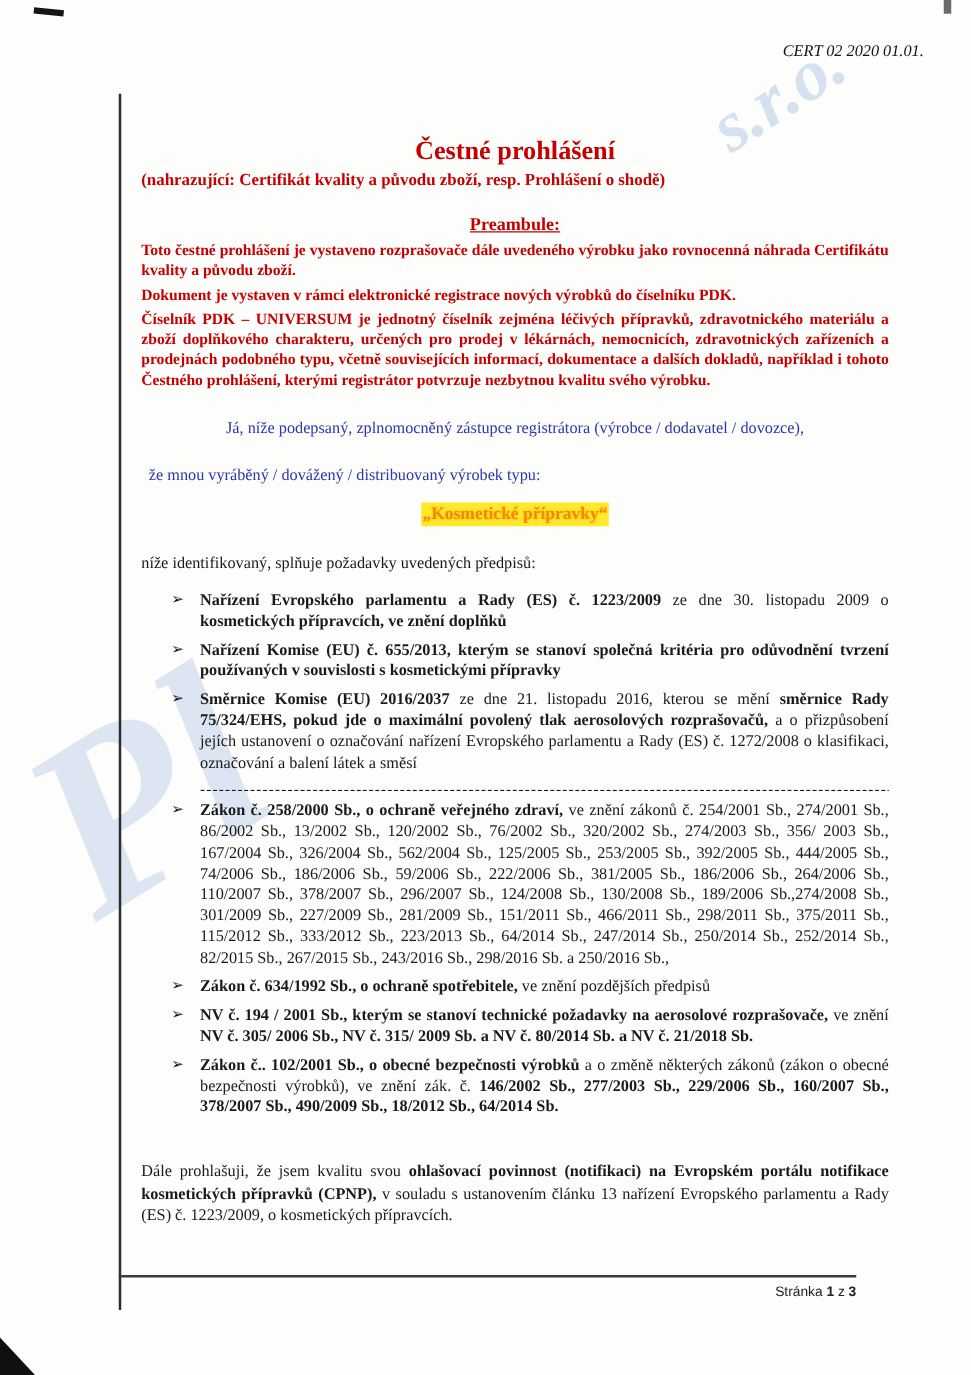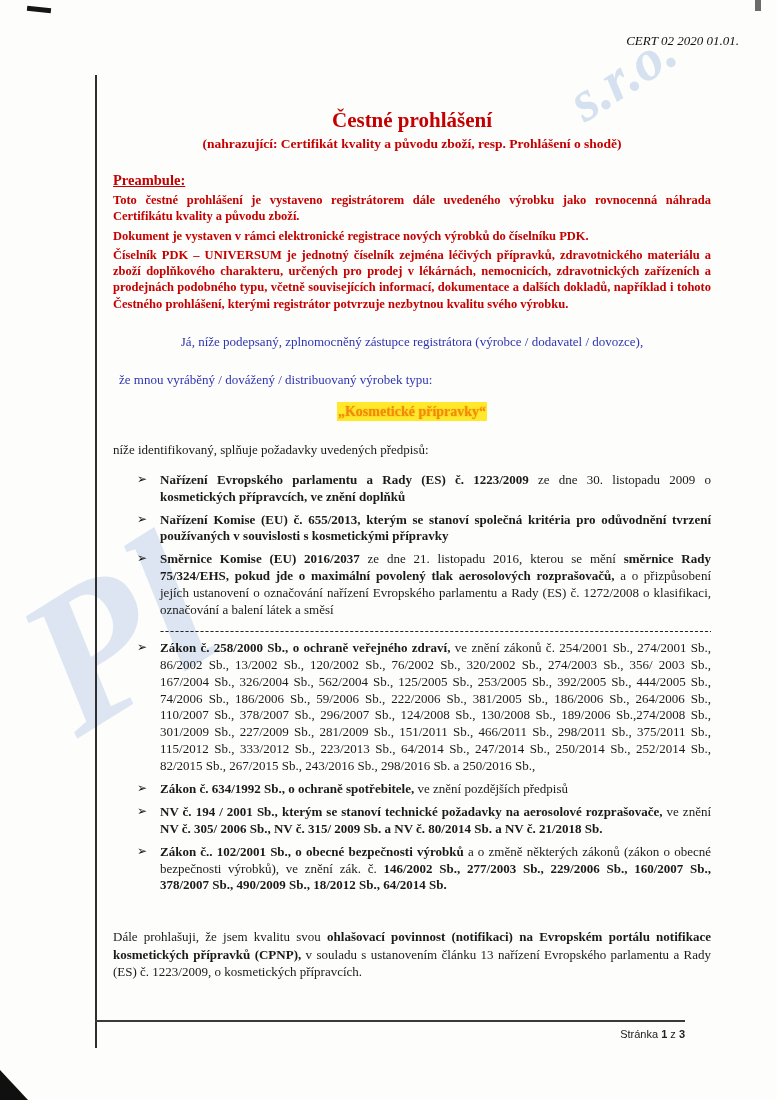--- a/index.html
+++ b/index.html
@@ -19,22 +19,22 @@
   .wm-large { left:28px; top:520px; font-size:200px; opacity:.34; transform:rotate(-32deg); }
   .wm-small { left:565px; top:42px; font-size:58px; opacity:.40; transform:rotate(-33deg); }
   
   .vline { position:absolute; left:95px; top:75px; width:2px; height:973px; background:#2e2e2e; }
   .footer-line { position:absolute; left:95px; top:1020px; width:590px; height:2px; background:#3a3a3a; }
   
   .doc-ref { position:absolute; top:33px; right:38px; font-size:13px; font-weight:normal; font-style:italic; color:#111; }
   
   .content { position:absolute; left:113px; top:88px; width:598px;margin-top:16px; }
   .title { text-align:center; color:var(--red); font-size:21px; font-weight:bold; margin-top:4px; }
-  .subtitle { text-align:center; color:var(--red); font-size:13.5px; font-weight:bold; margin-top:3px; }
-  .preamble-heading { color:var(--red); font-size:14.5px; font-weight:bold; text-decoration:underline; margin-top:20px; }
+  .subtitle { color:var(--red); font-size:13.5px; font-weight:bold; margin-top:3px; }
+  .preamble-heading { color:var(--red); font-size:14.5px; font-weight:bold; text-decoration:underline; margin-top:20px;text-align:center; }
   .red-para { color:var(--red); font-size:12.5px; font-weight:bold; line-height:1.3; text-align:justify; margin-top:3px; }
   .blue-intro { color:var(--blue); font-size:13px; text-align:center; margin-top:22px; }
   .blue-verb { color:var(--blue); font-size:13.5px; font-weight:bold; text-align:center; margin-top:22px; }
   .blue-lead { color:var(--blue); font-size:13px; margin-top:22px; margin-left:6px; }
   .product-wrap { text-align:center; margin-top:14px; }
   .product {
     background:var(--highlight); color:var(--highlight_text);
     font-weight:bold; font-size:14px; padding:2px 1px;
     text-shadow:0 0 2px rgba(255,160,0,.75);
   }
@@ -68,21 +68,21 @@
 
   <div class="vline"></div>
 
   <div class="doc-ref">CERT 02 2020 01.01.</div>
 
   <div class="content">
     <h1 class="title">Čestné prohlášení</h1>
     <div class="subtitle">(nahrazující: Certifikát kvality a původu zboží, resp. Prohlášení o shodě)</div>
 
     <div class="preamble-heading">Preambule:</div>
-    <p class="red-para">Toto čestné prohlášení je vystaveno registrátorem dále uvedeného výrobku jako rovnocenná náhrada Certifikátu kvality a původu zboží.</p>
+    <p class="red-para">Toto čestné prohlášení je vystaveno rozprašovače dále uvedeného výrobku jako rovnocenná náhrada Certifikátu kvality a původu zboží.</p>
     <p class="red-para">Dokument je vystaven v rámci elektronické registrace nových výrobků do číselníku PDK.</p>
     <p class="red-para">Číselník PDK – UNIVERSUM je jednotný číselník zejména léčivých přípravků, zdravotnického materiálu a zboží doplňkového charakteru, určených pro prodej v lékárnách, nemocnicích, zdravotnických zařízeních a prodejnách podobného typu, včetně souvisejících informací, dokumentace a dalších dokladů, například i tohoto Čestného prohlášení, kterými registrátor potvrzuje nezbytnou kvalitu svého výrobku.</p>
 
     <div class="blue-intro">Já, níže podepsaný, zplnomocněný zástupce registrátora (výrobce / dodavatel / dovozce),</div>
     <div class="blue-lead">že mnou vyráběný / dovážený / distribuovaný výrobek typu:</div>
 
     <div class="product-wrap">
       <span class="product">„Kosmetické přípravky“</span>
     </div>
 

